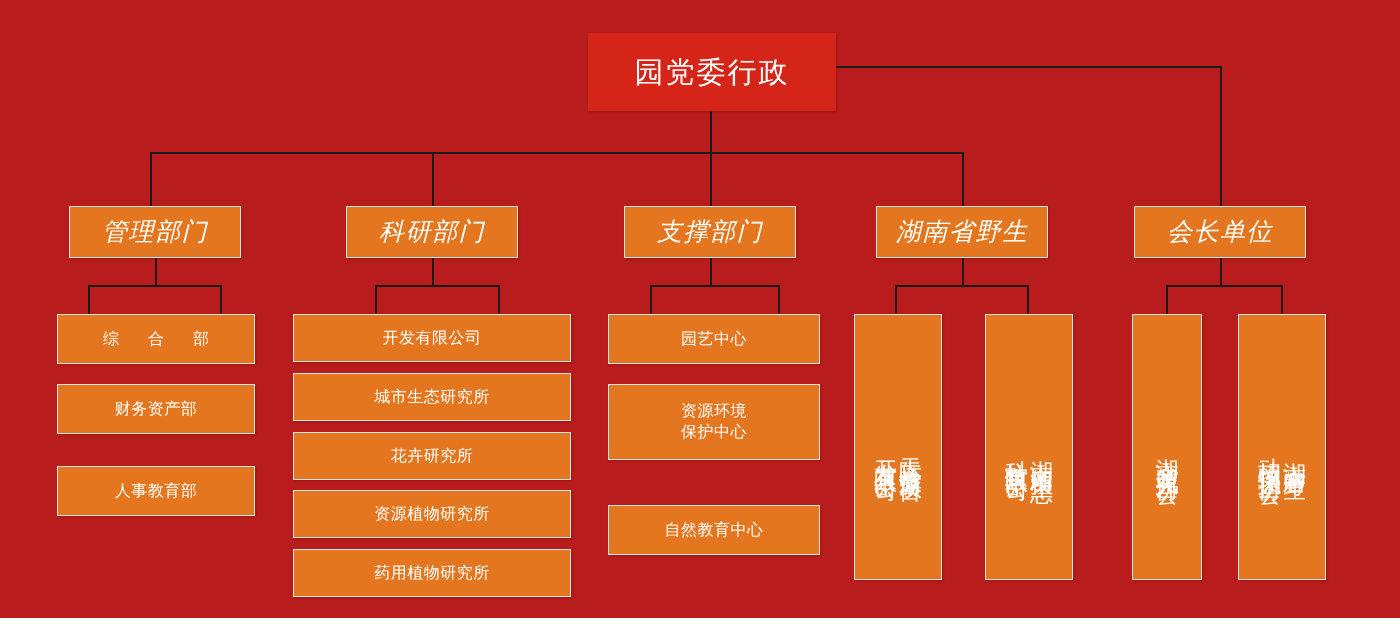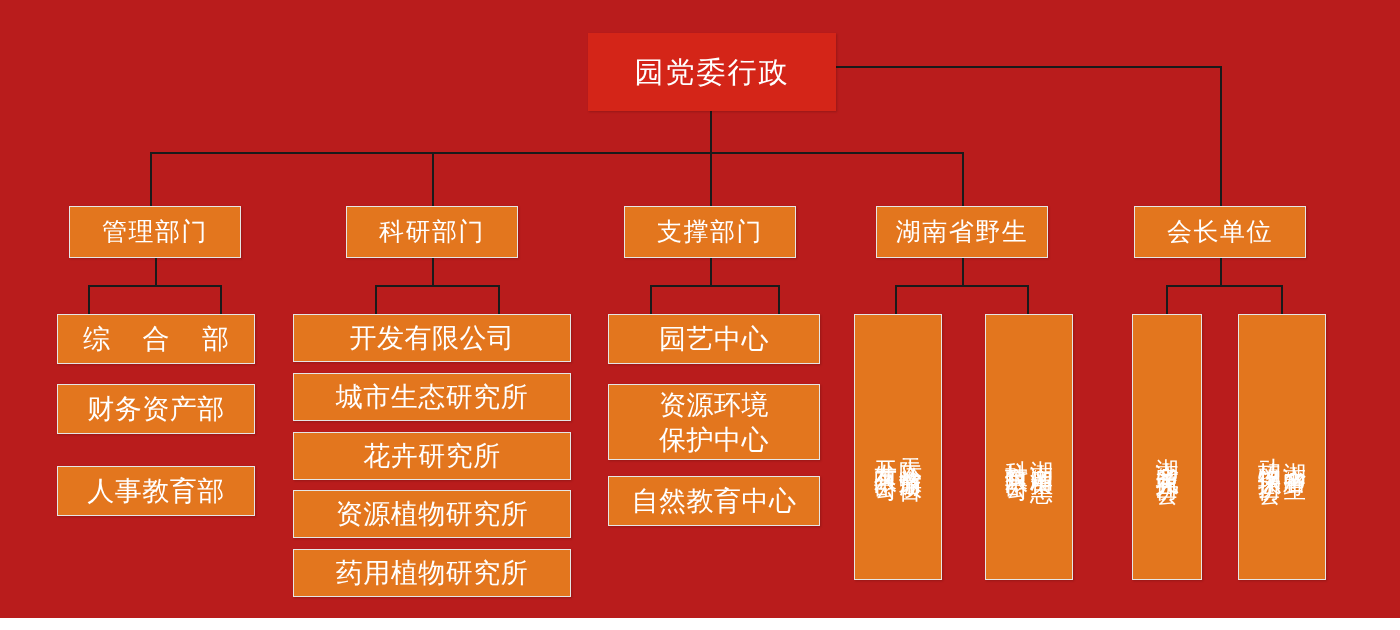--- a/index.html
+++ b/index.html
@@ -45,23 +45,24 @@
   }
   .node.root {
     background: #D42518;
     border-color: #D42518;
     font-size: 29px;
     letter-spacing: 2px;
   }
   .node.level2 {
     font-size: 25px;
     letter-spacing: 1.5px;
+    font-style: italic;
   }
   .node.leaf {
-    font-size: 27px;
+    font-size: 16px;
     letter-spacing: 0.5px;
   }
   .node.leaf.spaced {
     letter-spacing: 12px;
     text-indent: 12px;
   }
   .node.leaf.two-line {
     line-height: 1.3;
   }
 
@@ -153,21 +154,21 @@
 
   <div class="node leaf" style="left:608px; top:314px; width:212px; height:50px;">园艺中心</div>
 
   <div class="node leaf two-line" style="left:608px; top:384px; width:212px; height:76px;">
     <div style="display:flex;flex-direction:column;">
       <span>资源环境</span>
       <span>保护中心</span>
     </div>
   </div>
 
-  <div class="node leaf" style="left:608px; top:476px; width:212px; height:50px;">自然教育中心</div>
+  <div class="node leaf" style="left:608px; top:505px; width:212px; height:50px;">自然教育中心</div>
 
   <div class="node vert" style="left:854px; top:314px; width:88px; height:266px;">
     <div class="vert-wrap">
       <span class="vert-col">天际岭旅游项目</span>
       <span class="vert-col">开发有限公司</span>
     </div>
   </div>
 
   <div class="node vert" style="left:985px; top:314px; width:88px; height:266px;">
     <div class="vert-wrap">

